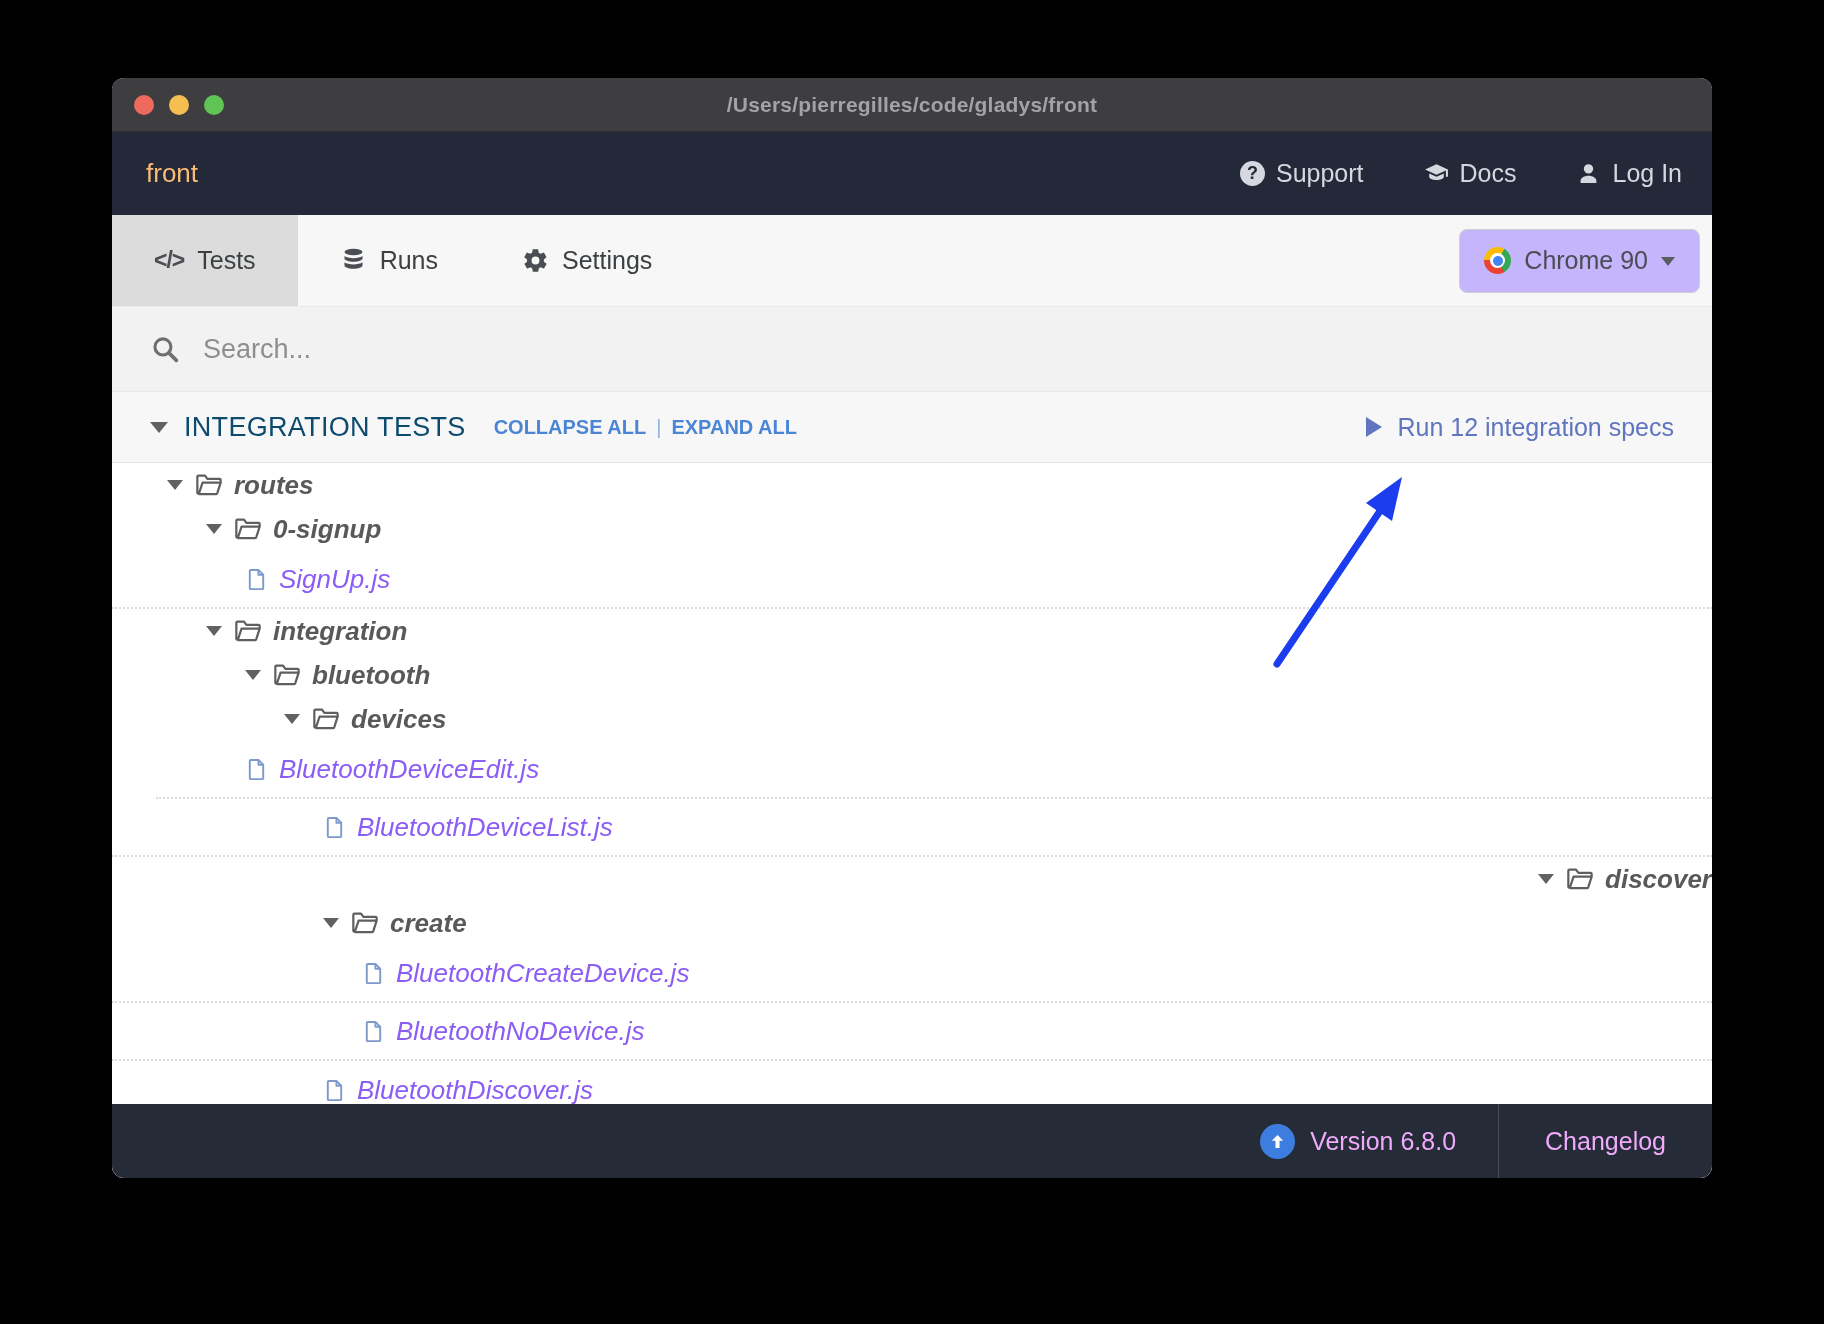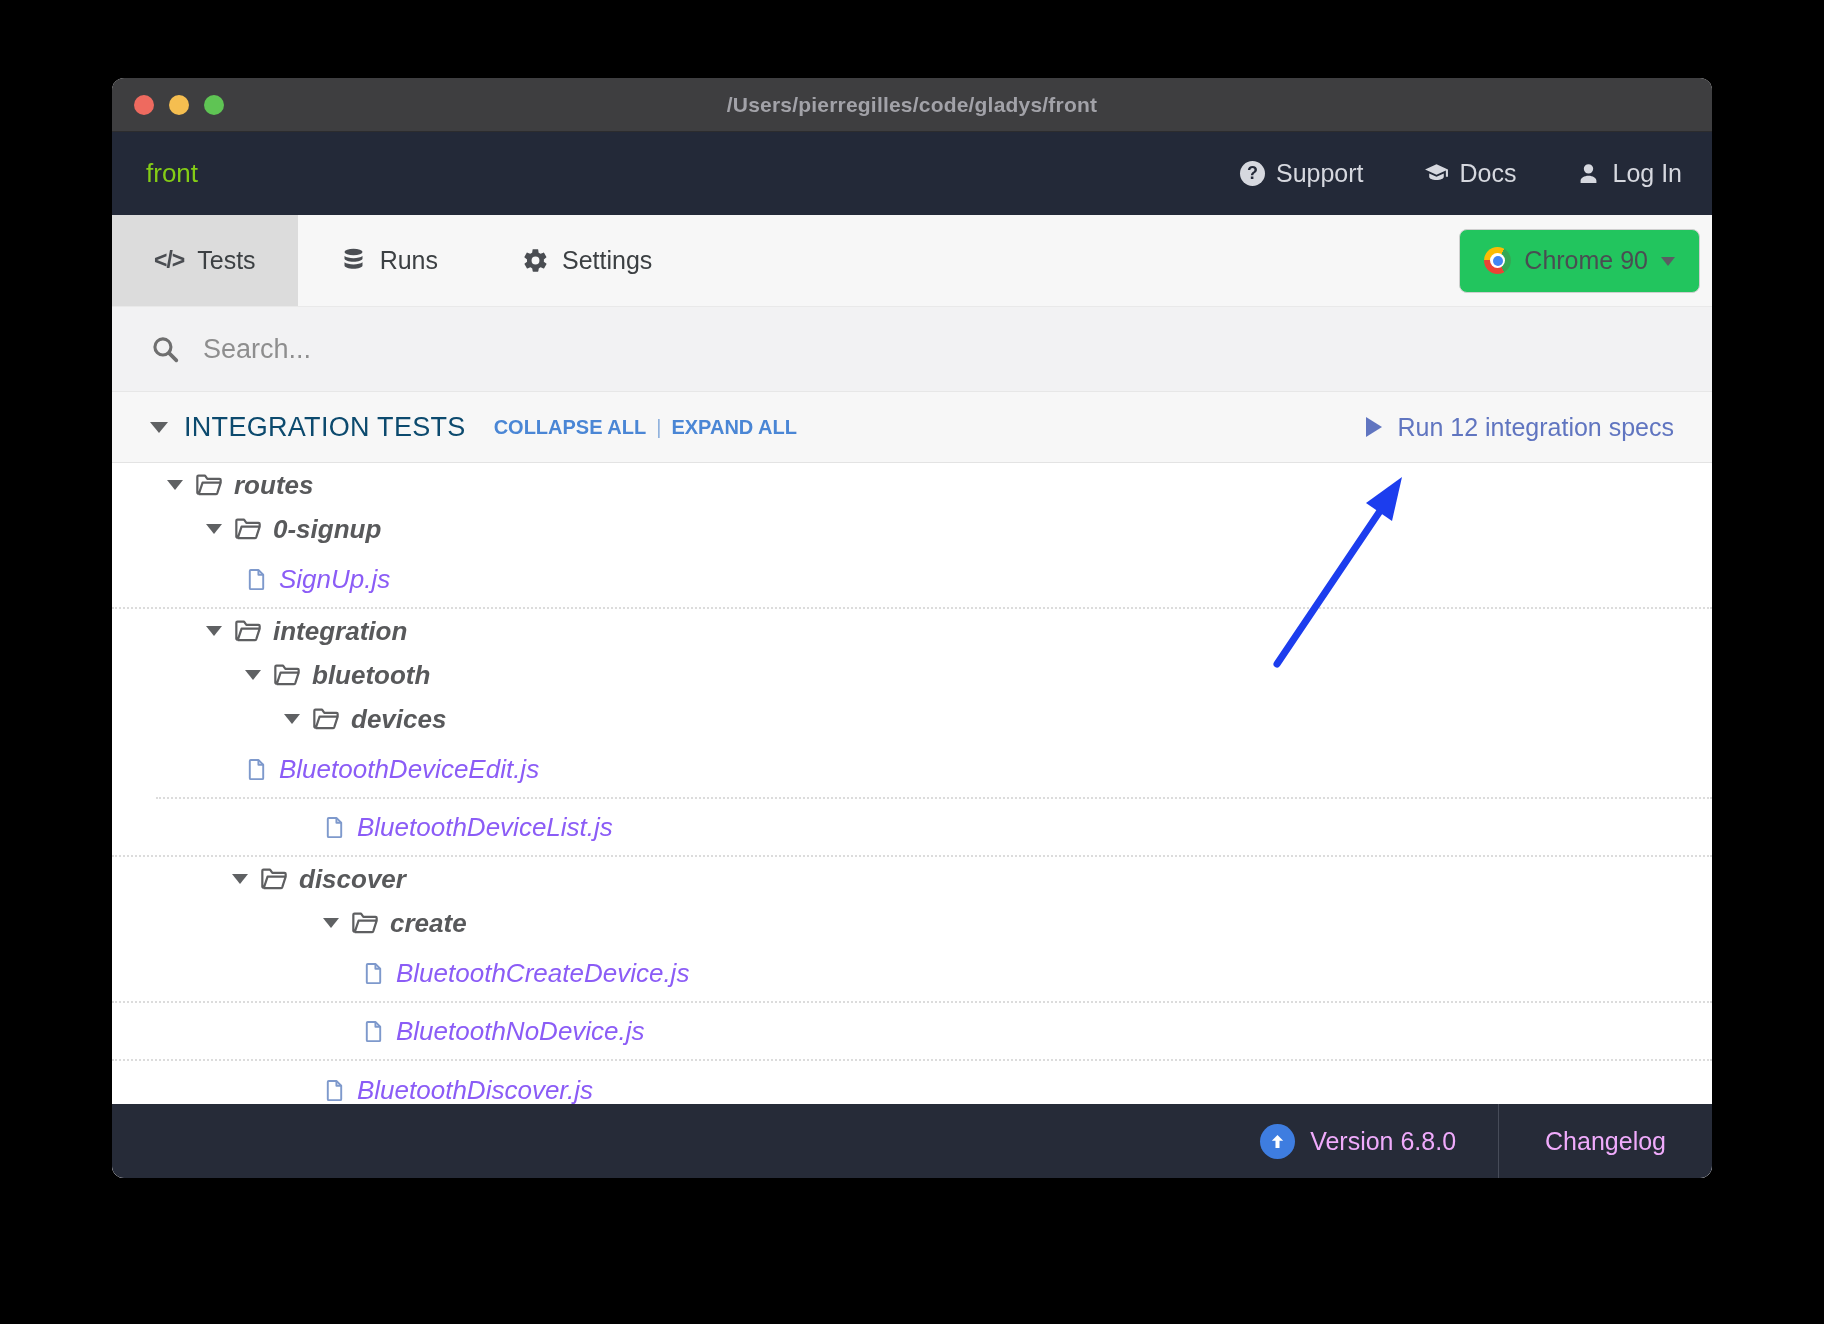--- a/index.html
+++ b/index.html
@@ -16,37 +16,37 @@
   .lights { position:absolute; left:22px; top:0; height:100%; display:flex; align-items:center; gap:15px; }
   .light { width:20px; height:20px; border-radius:50%; }
   .light.red    { background:#ee6a5f; }
   .light.yellow { background:#f5be50; }
   .light.green  { background:#5fc454; }
   .wtitle { color:#a2a2a8; font-size:21px; font-weight:700; letter-spacing:.2px; }
 
   
   .nav { flex:0 0 83px; background:#232938; display:flex; align-items:center;
          padding:0 30px 0 34px; }
-  .project { color:#84cc16; font-size:26px; }
+  .project { color:#fdba74; font-size:26px; }
   .nav-links { margin-left:auto; display:flex; align-items:center; gap:60px; }
   .nav-link { display:flex; align-items:center; gap:11px; color:#d6d8df; font-size:25px; cursor:pointer; }
   .nav-link svg { width:25px; height:25px; fill:#d6d8df; }
   .qcircle { width:25px; height:25px; border-radius:50%; background:#d6d8df; color:#232938;
              display:flex; align-items:center; justify-content:center;
              font-size:18px; font-weight:700; }
 
   
   .tabs-row { flex:0 0 91px; background:#f7f7f7; display:flex; align-items:stretch; }
   .tab { display:flex; align-items:center; gap:13px; padding:0 42px; font-size:25px;
          color:#3c4043; cursor:pointer; }
   .tab.active { background:#dcdcdc; }
   .tab svg { width:27px; height:27px; fill:#4a4d52; }
   .code-ic { font-weight:700; font-size:23px; color:#4a4d52; letter-spacing:-1px; }
   .browser-btn { margin-left:auto; align-self:center; margin-right:12px; height:64px;
-                 padding:0 24px; background:#22c55e; border:1px solid #cfcfcf; border-radius:8px;
+                 padding:0 24px; background:#c4b5fd; border:1px solid #cfcfcf; border-radius:8px;
                  display:flex; align-items:center; gap:13px; font-size:25px; color:#4a4d52; cursor:pointer; }
   .chrome-ic { width:27px; height:27px; border-radius:50%; position:relative;
                background:conic-gradient(from 150deg,#ea4335 0 120deg,#fbbc05 0 240deg,#34a853 0 360deg); }
   .chrome-ic::before { content:""; position:absolute; left:6px; top:6px; width:15px; height:15px;
                        border-radius:50%; background:#fff; }
   .chrome-ic::after { content:""; position:absolute; left:8.5px; top:8.5px; width:10px; height:10px;
                       border-radius:50%; background:#4285f4; }
   .dd-caret { width:0; height:0; border:7px solid transparent; border-top:9px solid #5a5d62; margin-top:8px; }
 
   
@@ -234,21 +234,21 @@
           </svg>
           <span class="file-link">BluetoothDeviceEdit.js</span>
         </div>
         <div class="row file sep" style="padding-left: 211px;">
           <svg class="file-ic" viewBox="0 0 24 24">
             <path fill="none" stroke="#7e99cc" stroke-width="2" stroke-linejoin="round" d="M6 2h8l5 5v14a1 1 0 0 1-1 1H6a1 1 0 0 1-1-1V3a1 1 0 0 1 1-1z"></path>
             <path fill="none" stroke="#7e99cc" stroke-width="2" stroke-linejoin="round" d="M14 2v5h5"></path>
           </svg>
           <span class="file-link">BluetoothDeviceList.js</span>
         </div>
-        <div class="row folder" style="padding-left: 120px;">
+        <div class="row folder" style="padding-left: 120px; justify-content: flex-end;">
           <span class="tree-caret"></span>
           <svg class="folder-ic" viewBox="0 0 24 24">
             <path fill="none" stroke="#5e5f61" stroke-width="1.9" stroke-linejoin="round" d="M22 10H6.5L3.4 19.3A1 1 0 0 1 2 18.8V5a1 1 0 0 1 1-1h5.6l2 2.8H21a1 1 0 0 1 1 1V10zm0 0l-2.9 8.9a1.5 1.5 0 0 1-1.4 1H3.2"></path>
           </svg>
           <span class="flabel">discover</span>
         </div>
         <div class="row folder" style="padding-left: 211px;">
           <span class="tree-caret"></span>
           <svg class="folder-ic" viewBox="0 0 24 24">
             <path fill="none" stroke="#5e5f61" stroke-width="1.9" stroke-linejoin="round" d="M22 10H6.5L3.4 19.3A1 1 0 0 1 2 18.8V5a1 1 0 0 1 1-1h5.6l2 2.8H21a1 1 0 0 1 1 1V10zm0 0l-2.9 8.9a1.5 1.5 0 0 1-1.4 1H3.2"></path>

